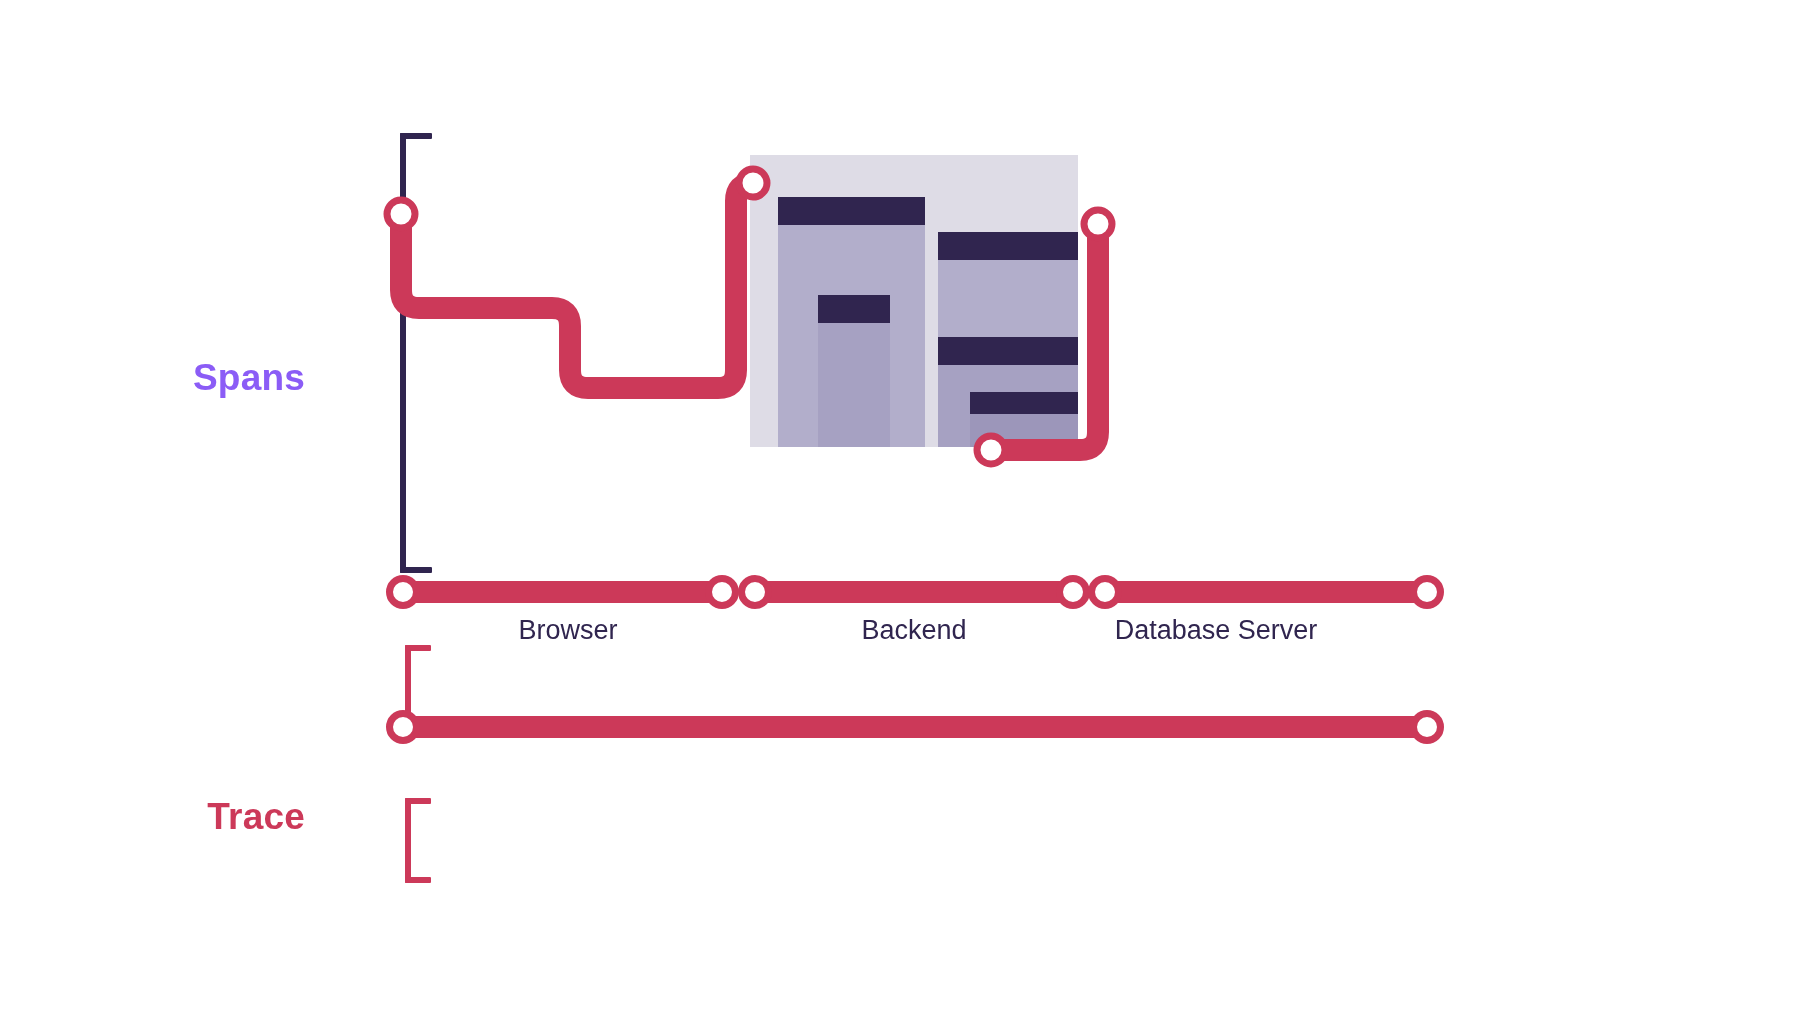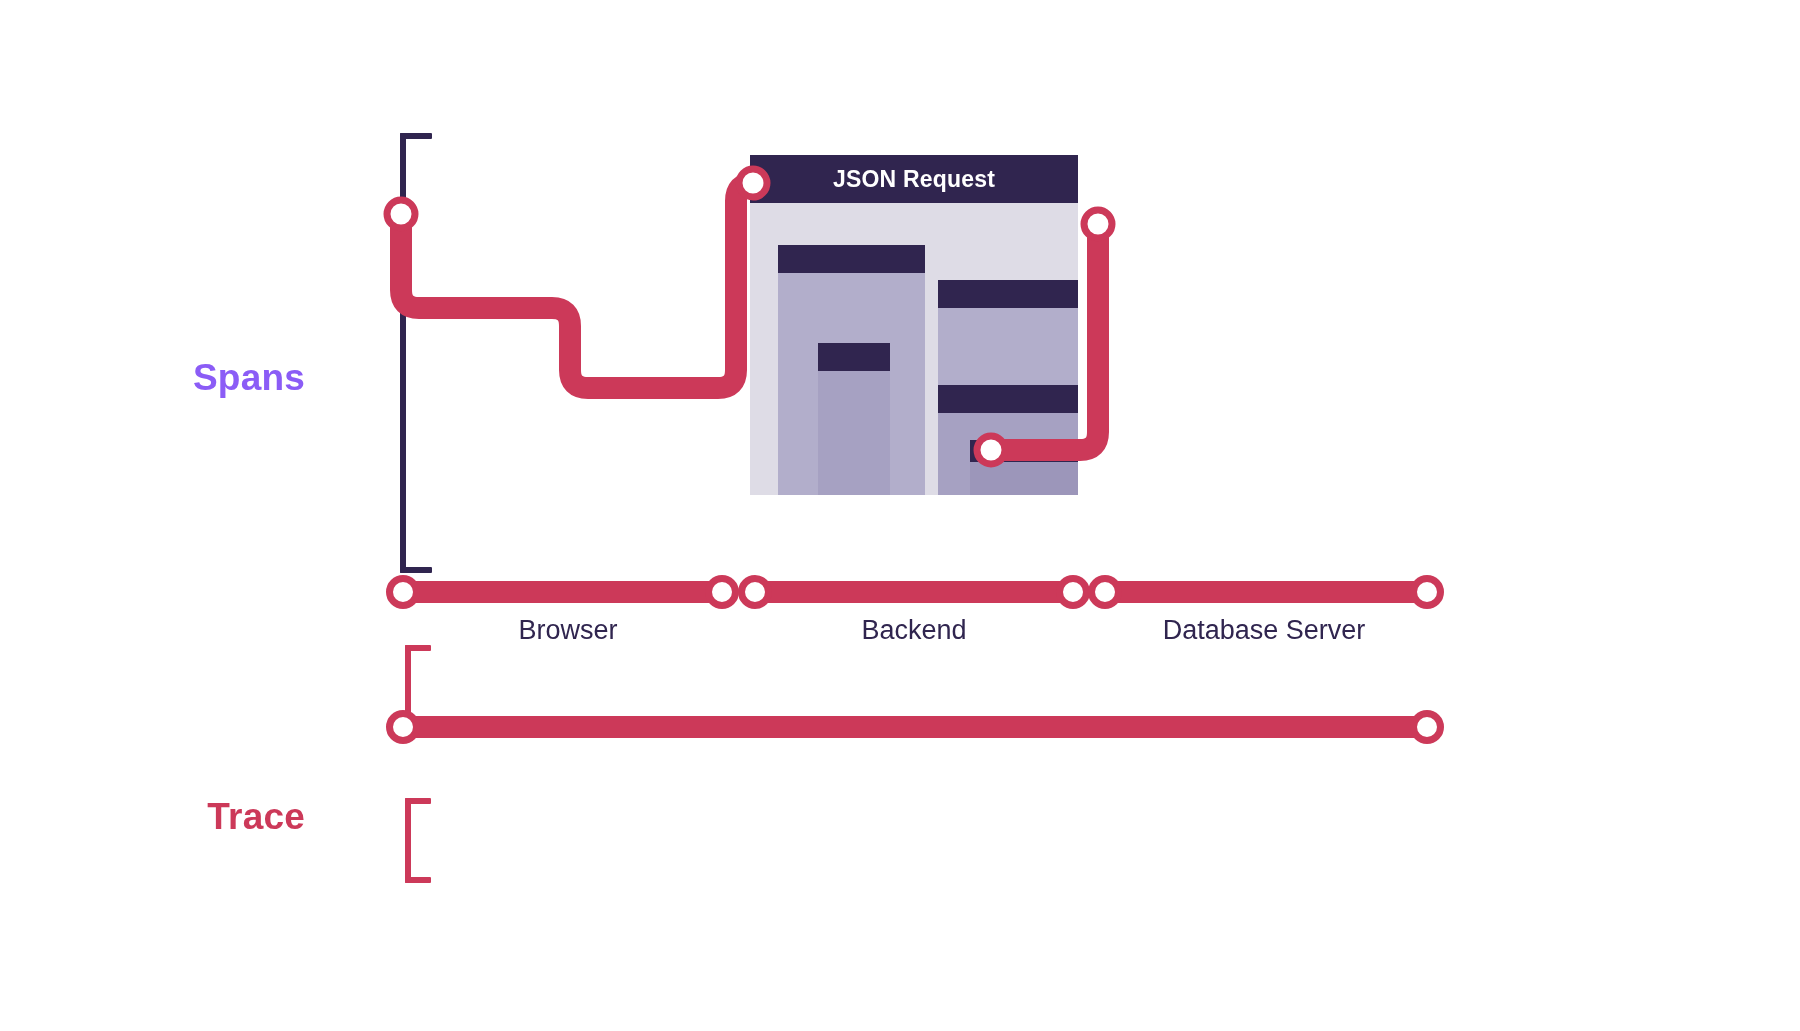--- a/index.html
+++ b/index.html
@@ -98,21 +98,20 @@
     <div class="bot"></div>
   </div>
   <div class="bracket" id="bracket-trace">
     <div class="top"></div>
     <div class="vert"></div>
     <div class="bot"></div>
   </div>
 
 
   <div class="panel" id="panel-backend" style="left:750px;width:328px;">
-    <div class="panel-header on-dark">JSON Request</div>
     <div class="panel-body" style="height:292px;">
       <div class="sub" style="left:28px;top:42px;width:147px;bottom:0;">
         <div class="stem" style="top:0;bottom:0;background:#b2aecb;"></div>
         <div class="cap" style="height:28px;background:#30254f;"></div>
       </div>
       <div class="sub" style="left:68px;top:140px;width:72px;bottom:0;">
         <div class="stem" style="top:0;bottom:0;background:#a6a1c2;"></div>
         <div class="cap" style="height:28px;background:#30254f;"></div>
       </div>
       <div class="sub" style="left:188px;top:77px;width:140px;bottom:0;">
@@ -145,21 +144,21 @@
              L 1098 224" fill="none" stroke="#cc3959" stroke-width="22" stroke-linecap="round" stroke-linejoin="round"></path>
 
     <circle cx="401" cy="214" r="14" fill="#ffffff" stroke="#cc3959" stroke-width="7"></circle>
     <circle cx="753" cy="183" r="14" fill="#ffffff" stroke="#cc3959" stroke-width="7"></circle>
     <circle cx="991" cy="450" r="14" fill="#ffffff" stroke="#cc3959" stroke-width="7"></circle>
     <circle cx="1098" cy="224" r="14" fill="#ffffff" stroke="#cc3959" stroke-width="7"></circle>
   </svg>
 
   <div class="svc-caption" style="left:402px;width:332px;">Browser</div>
   <div class="svc-caption" style="left:750px;width:328px;">Backend</div>
-  <div class="svc-caption" style="left:1098px;width:332px;">Database Server</div>
+  <div class="svc-caption" style="left:1050px;width:332px;">Database Server</div>
 
   <div>
     <div class="tl-bar" style="left:403px;top:581px;width:319px;"></div>
     <div class="tl-node" style="left:386px;top:575px;"></div>
     <div class="tl-node" style="left:705px;top:575px;"></div>
   </div>
   <div>
     <div class="tl-bar" style="left:755px;top:581px;width:318px;"></div>
     <div class="tl-node" style="left:738px;top:575px;"></div>
     <div class="tl-node" style="left:1056px;top:575px;"></div>

